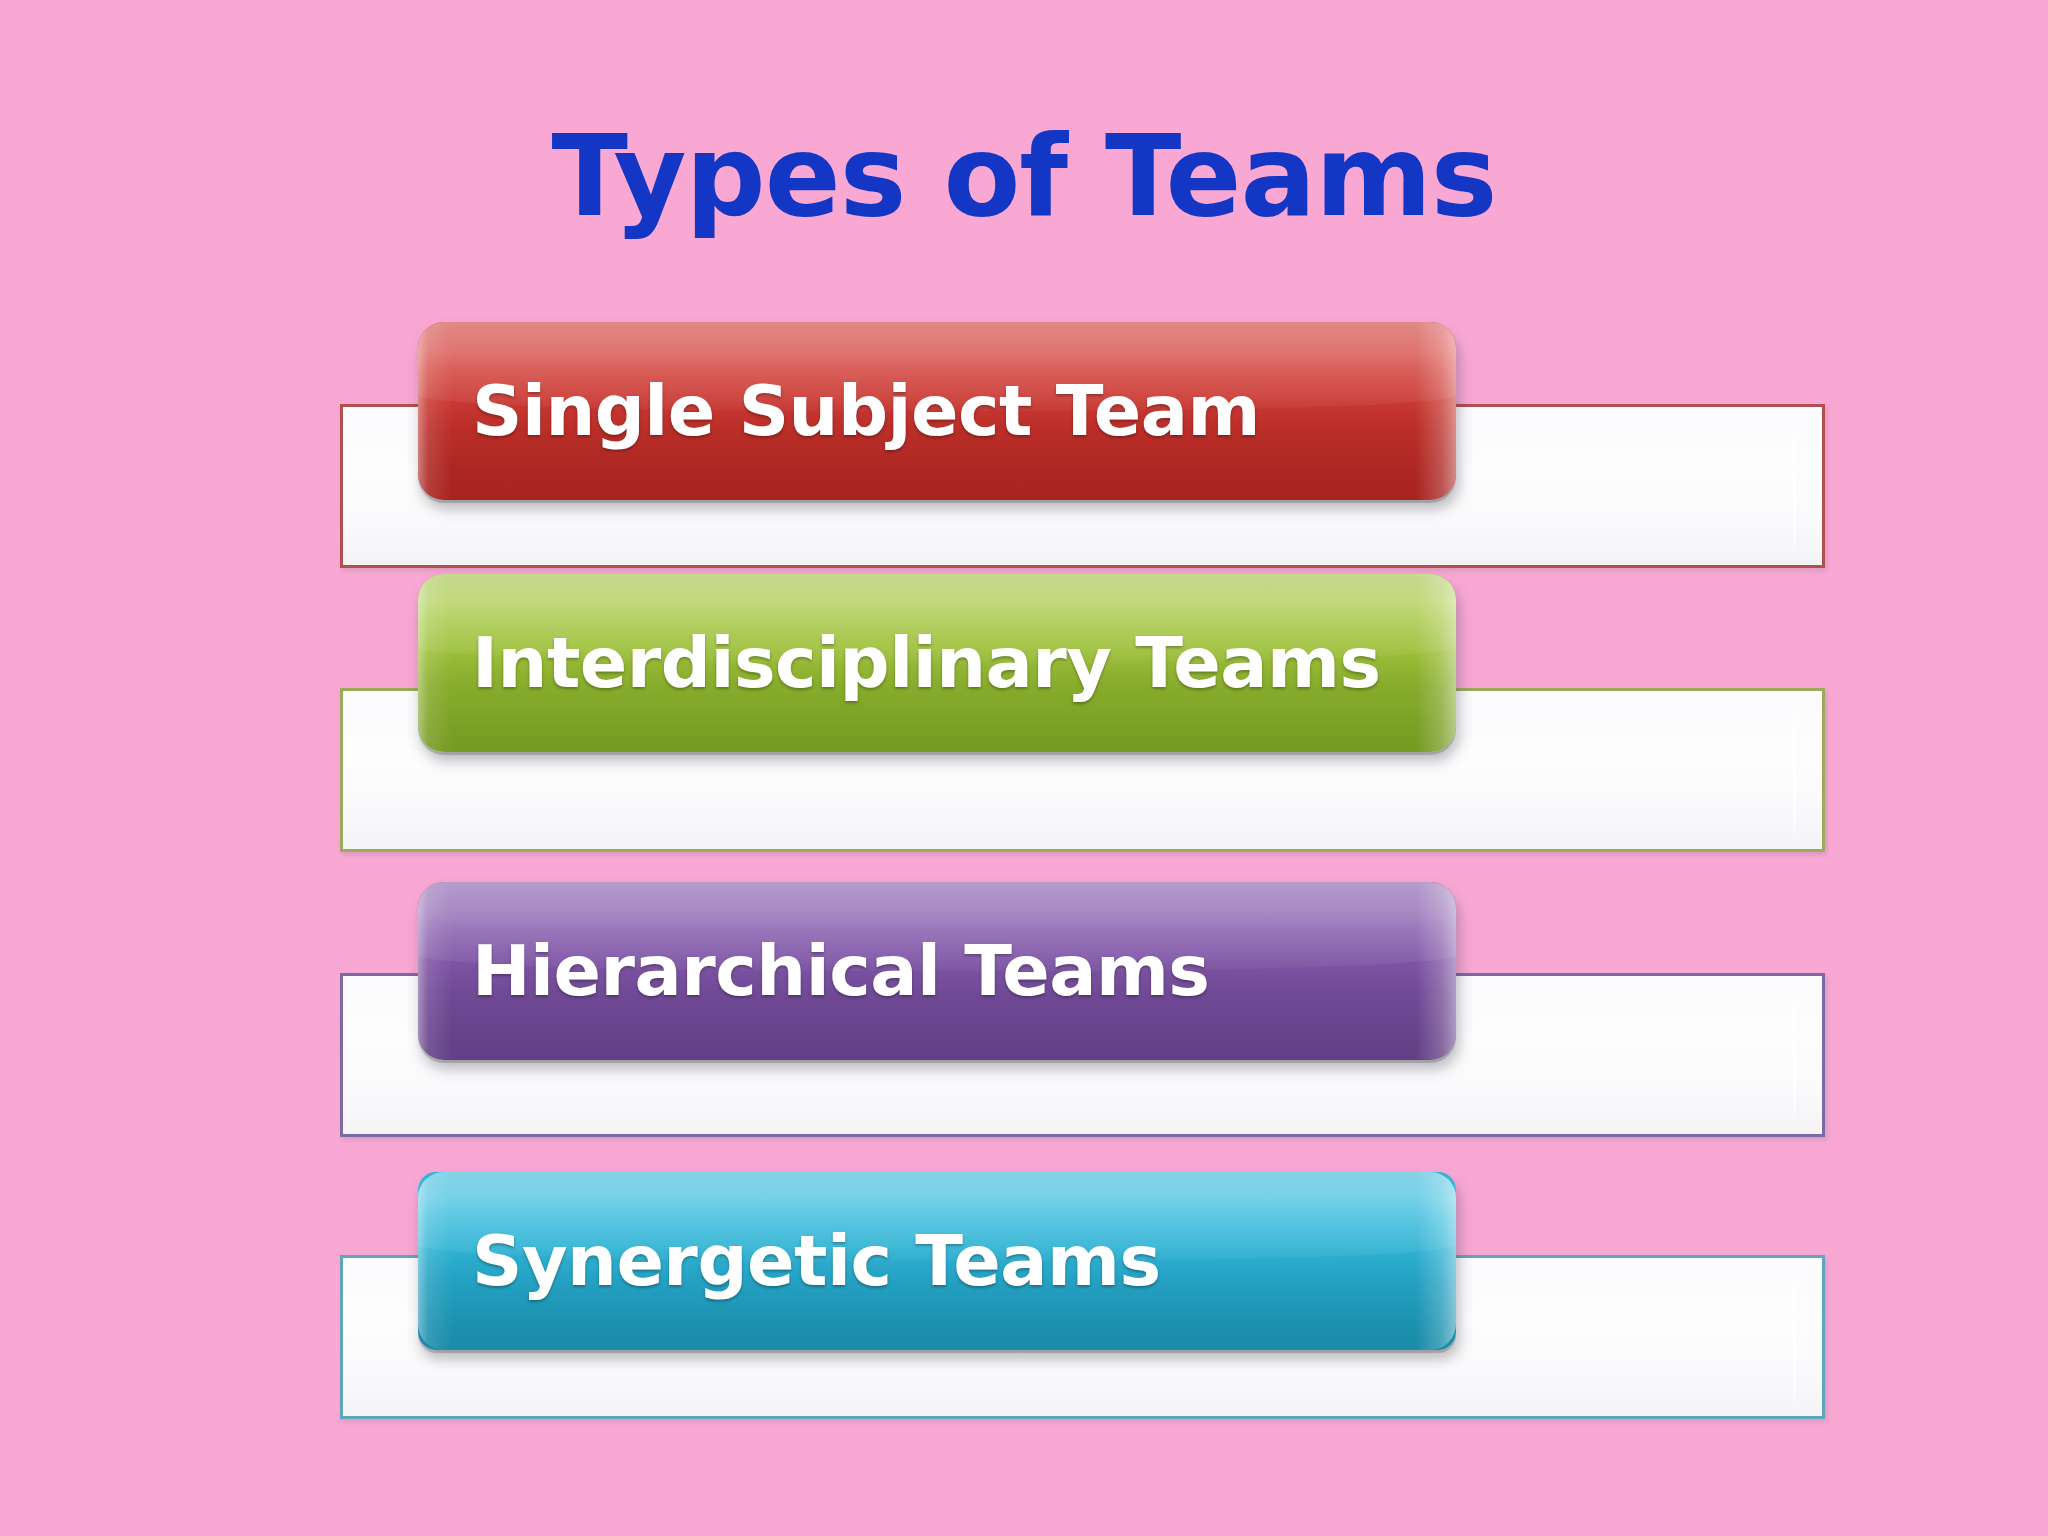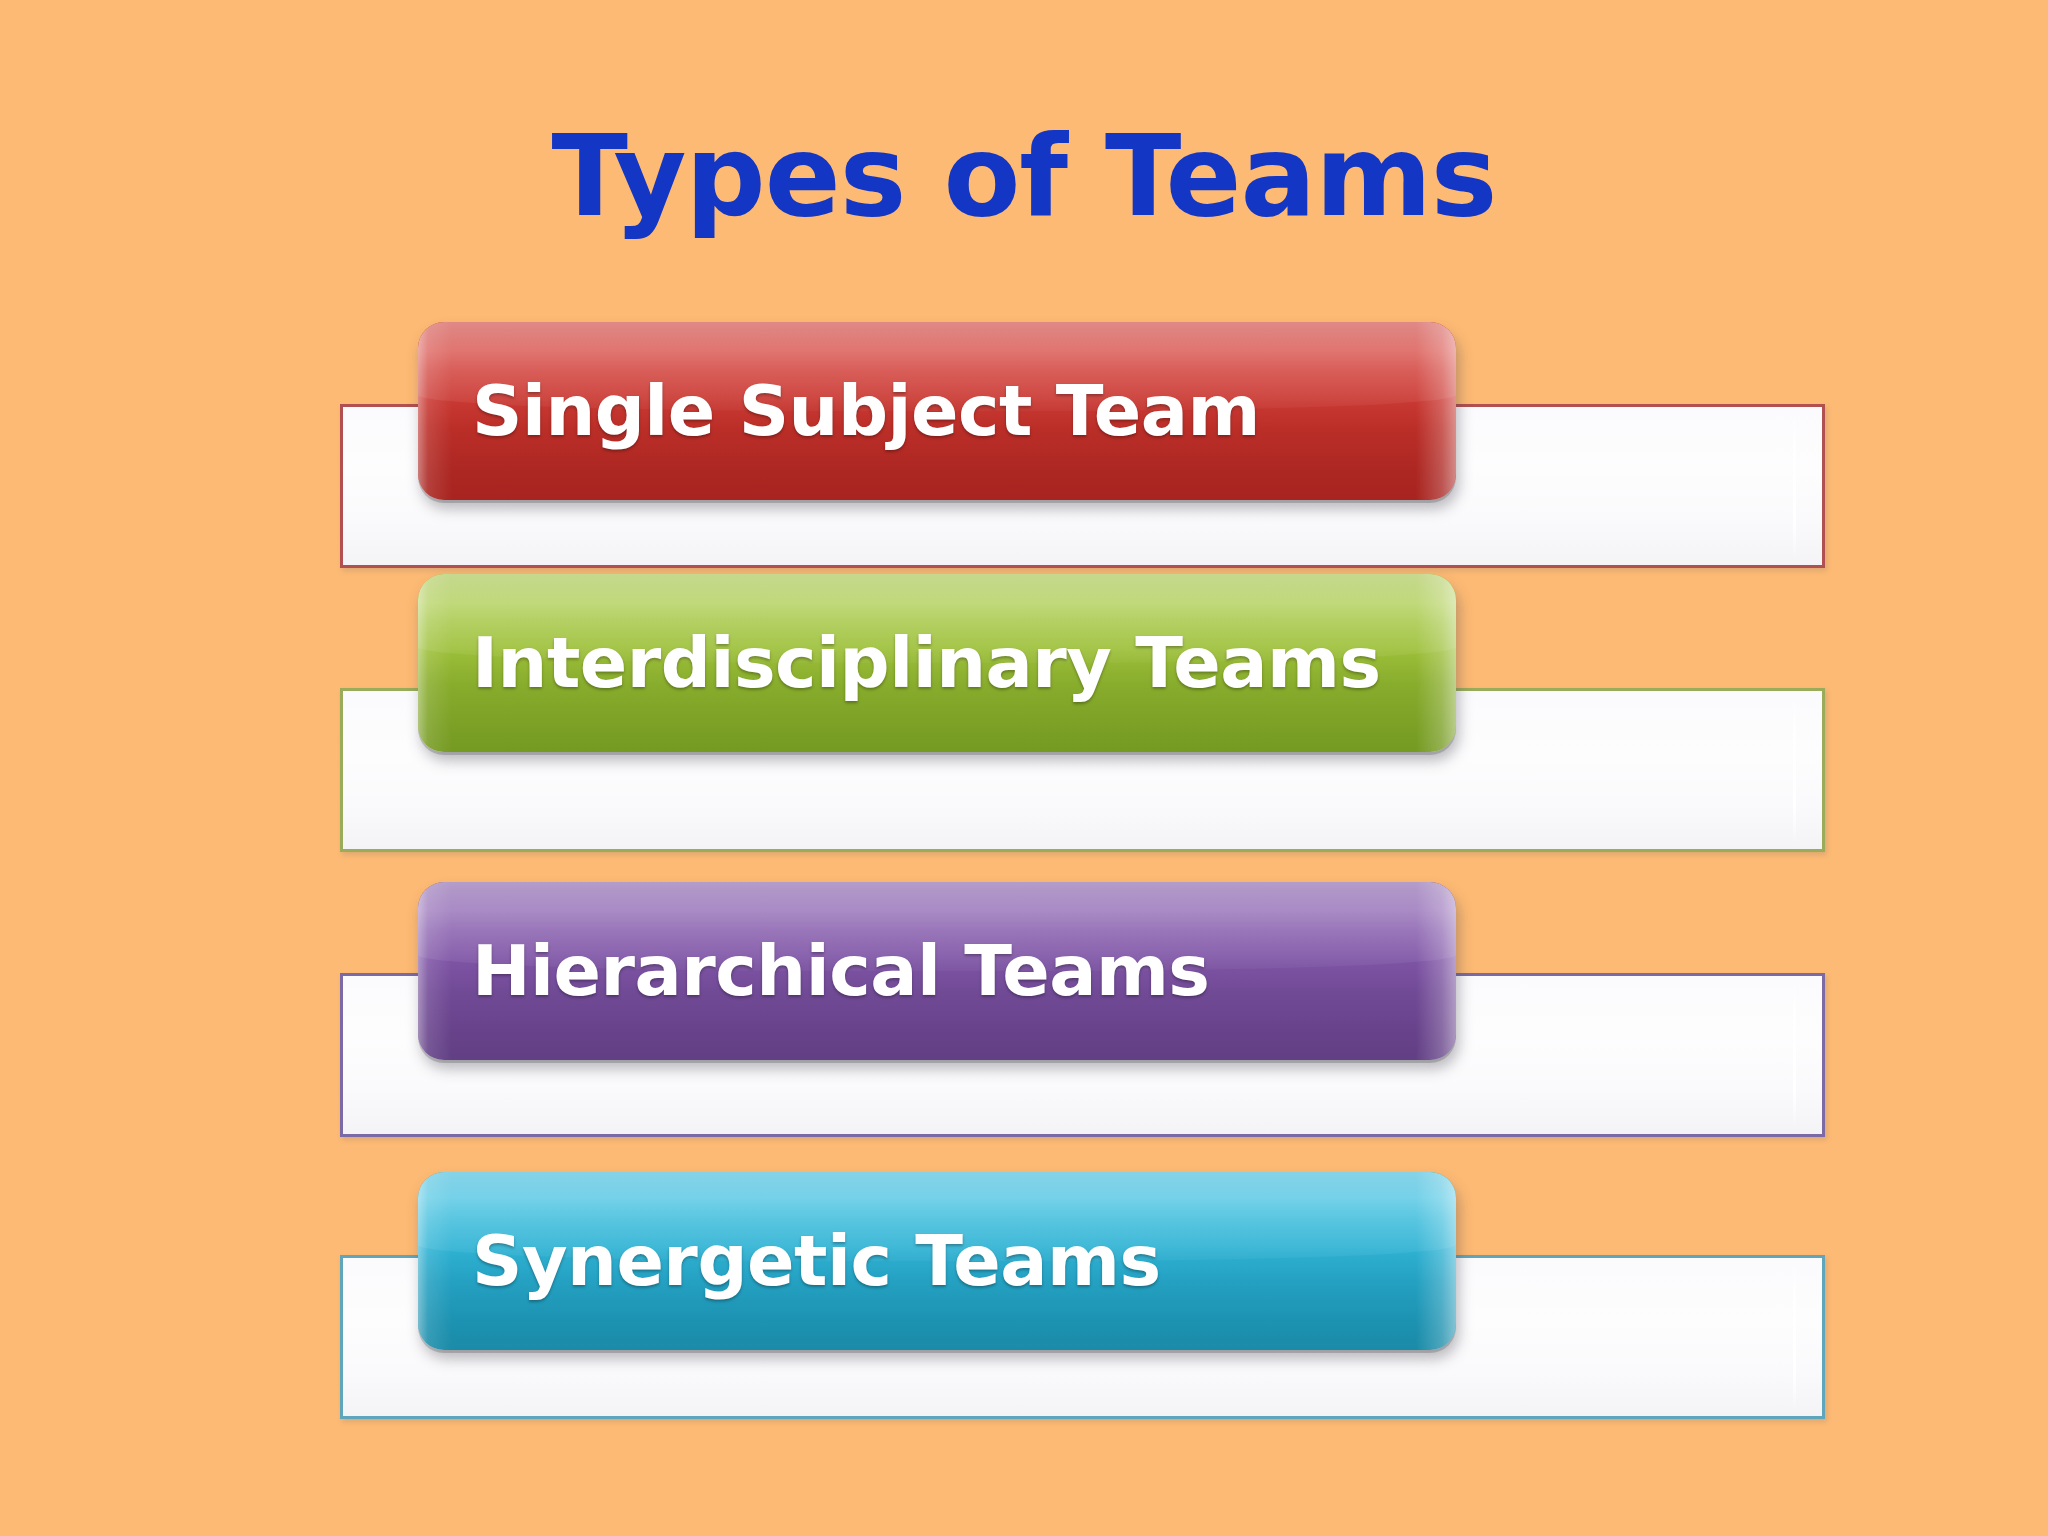--- a/index.html
+++ b/index.html
@@ -5,21 +5,21 @@
   html, body {
     margin: 0;
     padding: 0;
     background: #ffffff;
   }
 
   #slide {
     position: relative;
     width: 2048px;
     height: 1536px;
-    background: #fdba74;
+    background: #f9a8d4;
     overflow: hidden;
     font-family: "Liberation Sans", sans-serif;
   }
 
   
   #slide-title {
     position: absolute;
     left: 0;
     top: 118px;
     width: 2048px;
@@ -155,20 +155,21 @@
   }
   .theme-purple .pill {
     background: linear-gradient(180deg,
       #7d55a4 0%, #8a60b0 16%, #7f55a6 42%,
       #714a96 62%, #67428a 86%, #624085 100%);
   }
   .theme-teal .pill {
     background: linear-gradient(180deg,
       #2eb3d6 0%, #3ec0e0 14%, #30b3d4 42%,
       #24a0c1 62%, #1c91b0 86%, #1b8ba8 100%);
+    border-radius: 18px;
   }
 </style>
 </head>
 <body>
 
 <div id="slide">
 
   <div id="slide-title">Types of Teams</div>
 
   <div class="row theme-red">

